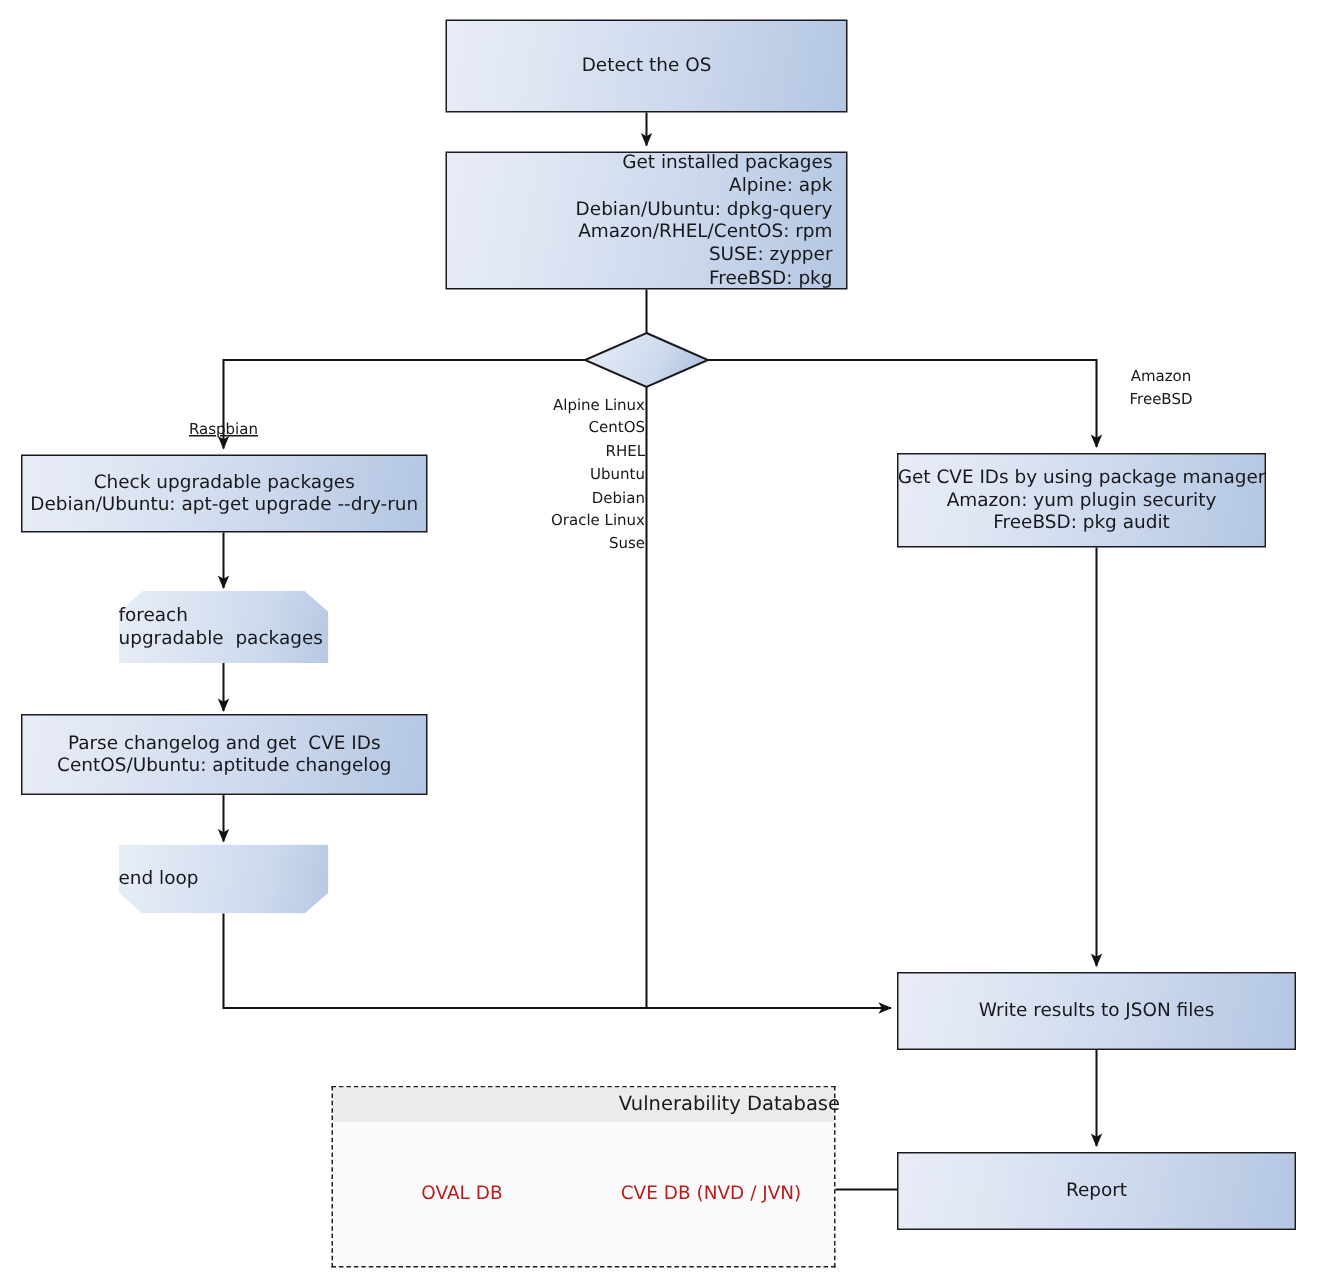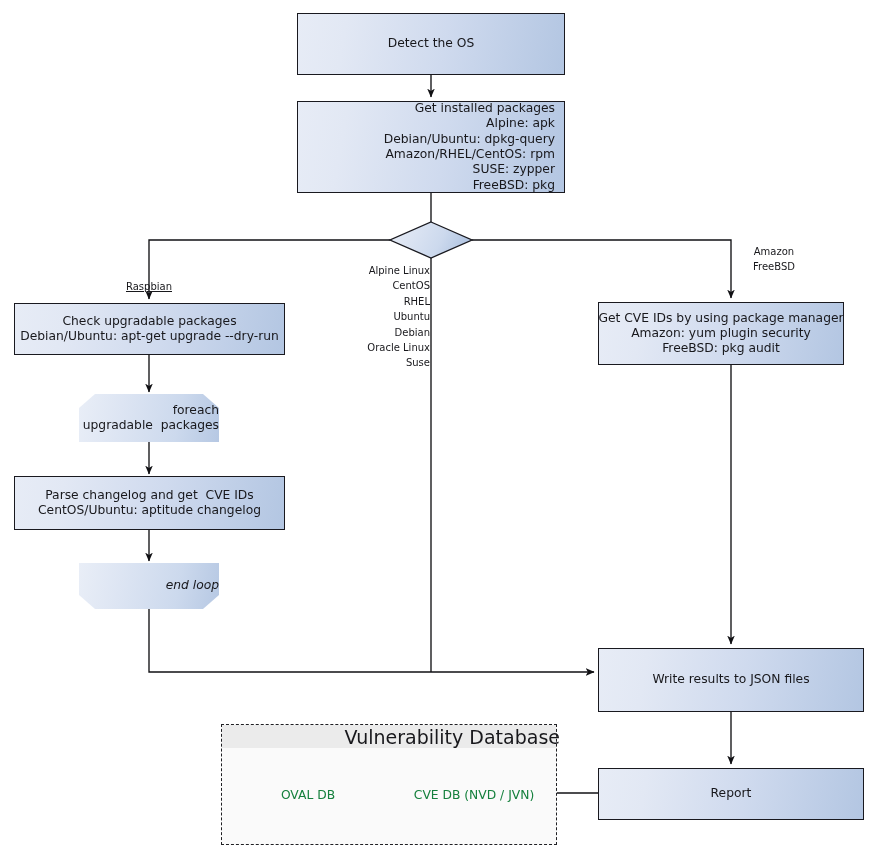--- a/index.html
+++ b/index.html
@@ -66,21 +66,21 @@
     border: none;
     background: transparent;
   }
   .loop-end .inner {
     clip-path: polygon(0 0, 100% 0, 100% calc(100% - 14px), calc(100% - 16px) 100%, 16px 100%, 0 calc(100% - 14px));
   }
   .loop-start .label, .loop-end .label {
     position: relative;
     z-index: 2;
     width: 100%;
-    text-align: right;
+    text-align: left;
   }
 
   
   .elabel {
     position: absolute;
     font-size: 10px;
     line-height: 15.4px;
     color: #18181c;
     white-space: pre;
   }
@@ -99,37 +99,37 @@
     left: 0;
     top: 0;
     right: 0;
     height: 23px;
     background: #ebebeb;
     display: flex;
     align-items: center;
     justify-content: flex-end;
   }
   #vdb-title {
-    font-size: 19px;
+    font-size: 13px;
     color: #18181c;
     white-space: pre;
     transform: translateX(4px);
   }
   .cyl {
     position: absolute;
   }
   .cyl .cyl-label {
     position: absolute;
     left: 0;
     right: 0;
     top: 50%;
     transform: translateY(-42%);
     text-align: center;
     font-size: 12.3px;
-    color: #15803d;
+    color: #b91c1c;
     white-space: pre;
     z-index: 3;
   }
 </style>
 </head>
 <body>
 
 <div id="canvas">
 
   <svg id="edges" width="881" height="857" viewBox="0 0 881 857">
@@ -214,32 +214,32 @@
     <span class="inner"></span>
     <span class="label">foreach
 upgradable  packages</span>
   </div>
 
   <div class="node" id="n-parse" style="left:14px; top:476px; width:271px; height:54px;">
     <span class="txt">Parse changelog and get  CVE IDs
 CentOS/Ubuntu: aptitude changelog</span>
   </div>
 
-  <div class="node loop-end" id="n-endloop" style="left:79px; top:563px; width:140px; height:46px;font-style:italic;">
+  <div class="node loop-end" id="n-endloop" style="left:79px; top:563px; width:140px; height:46px;">
     <span class="inner"></span>
     <span class="label">end loop</span>
   </div>
 
   <div class="node" id="n-getcve" style="left:598px; top:302px; width:246px; height:63px;">
     <span class="txt">Get CVE IDs by using package manager
 Amazon: yum plugin security
 FreeBSD: pkg audit</span>
   </div>
 
-  <div class="node" id="n-write" style="left:598px; top:648px; width:266px; height:64px;">
+  <div class="node" id="n-write" style="left:598px; top:648px; width:266px; height:52px;">
     <span class="txt">Write results to JSON files</span>
   </div>
 
   <div class="node" id="n-report" style="left:598px; top:768px; width:266px; height:52px;">
     <span class="txt">Report</span>
   </div>
 
   <div class="elabel center" style="left:149px; top:279px; width:160px; transform:translateX(-50%);text-decoration:underline;">Raspbian</div>
 
   <div class="elabel right" style="left:270px; top:263px; width:160px;">Alpine Linux

